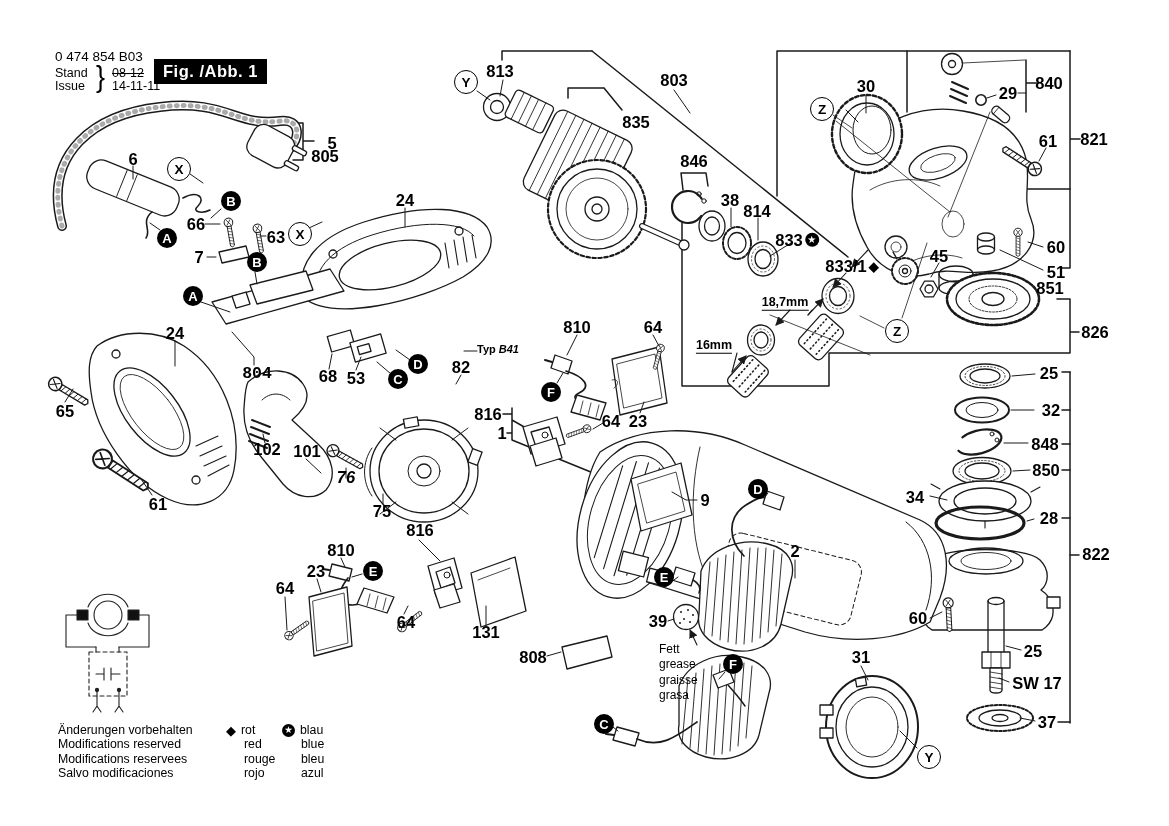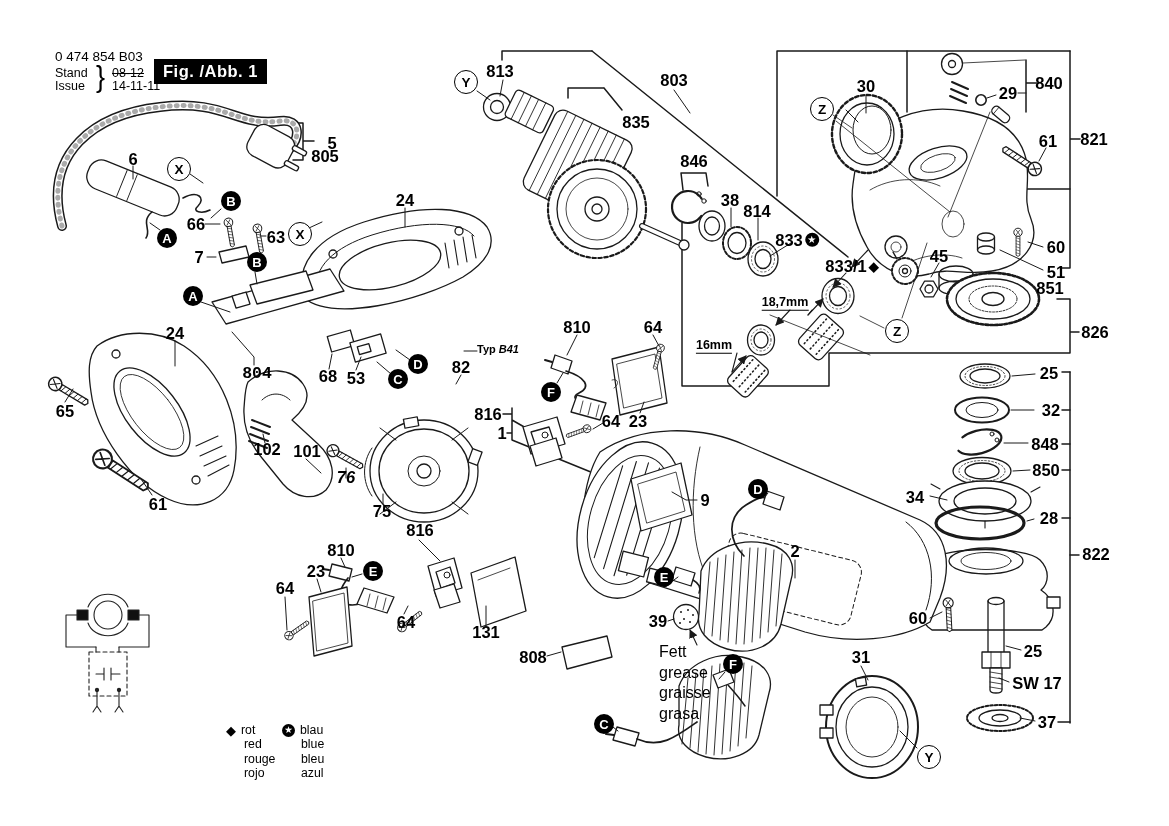--- a/index.html
+++ b/index.html
@@ -19,21 +19,21 @@
   .lm.outline{width:22px;height:22px;background:#fff;color:#000;border:1.7px solid #000;font-size:13.5px;}
   .hdr-pn{position:absolute;left:55px;top:49px;font-size:13.5px;}
   .hdr-line{position:absolute;font-size:12.5px;}
   .hdr-brace{position:absolute;left:96px;top:60px;font-size:27px;font-weight:normal;
       transform:scaleY(1.12);transform-origin:top left;}
   .strike{text-decoration:line-through;}
   .fig-box{position:absolute;left:154px;top:59px;background:#000;color:#fff;font-weight:bold;
       font-size:16.5px;padding:3px 9px;letter-spacing:.5px;}
   .typ-note{position:absolute;left:477px;top:343px;font-size:11px;font-weight:bold;}
   .typ-note .it{font-style:italic;}
-  .grease{position:absolute;left:659px;top:642px;font-size:16px;line-height:1.29;}
+  .grease{position:absolute;left:659px;top:642px;font-size:12px;line-height:1.29;}
   .foot{position:absolute;left:58px;top:723px;font-size:12.3px;line-height:14.4px;}
   .legend{position:absolute;top:723px;font-size:12.3px;line-height:14.4px;}
   .legend .r1{display:flex;align-items:center;gap:5px;}
   .legend .ind{padding-left:18px;}
   .lg-diamond{font-size:13px;line-height:1;}
   .lg-star{display:inline-flex;width:13px;height:13px;border-radius:50%;background:#000;color:#fff;
       font-size:9.5px;align-items:center;justify-content:center;}
 </style>
 </head>
 <body>
@@ -437,20 +437,26 @@
     <span>Typ </span><span class="it">B41</span>
   </div>
 
   <div class="grease">
     <div>Fett</div>
     <div>grease</div>
     <div>graisse</div>
     <div>grasa</div>
   </div>
 
+  <div class="foot">
+    <div>Änderungen vorbehalten</div>
+    <div>Modifications reserved</div>
+    <div>Modifications reservees</div>
+    <div>Salvo modificaciones</div>
+  </div>
   <div class="legend" style="left:226px;">
     <div class="r1">
         <span class="lg-diamond">◆</span>
         <span>rot</span>
       </div>
     <div class="ind">red</div>
     <div class="ind">rouge</div>
     <div class="ind">rojo</div>
   </div>
   <div class="legend" style="left:282px;">

